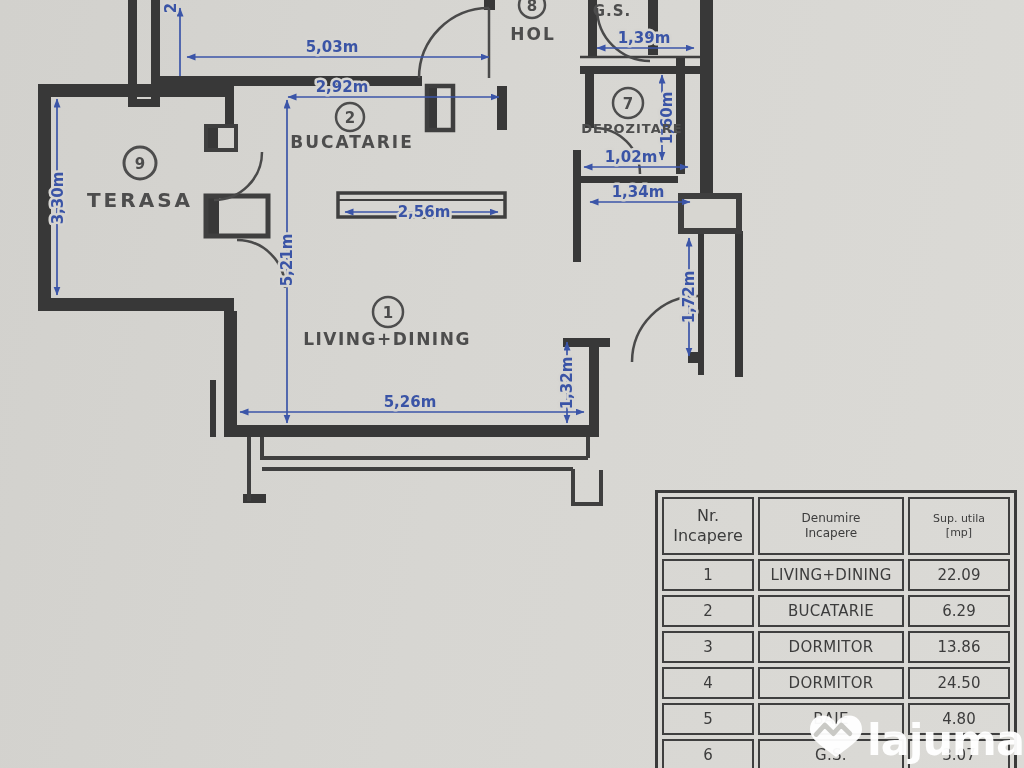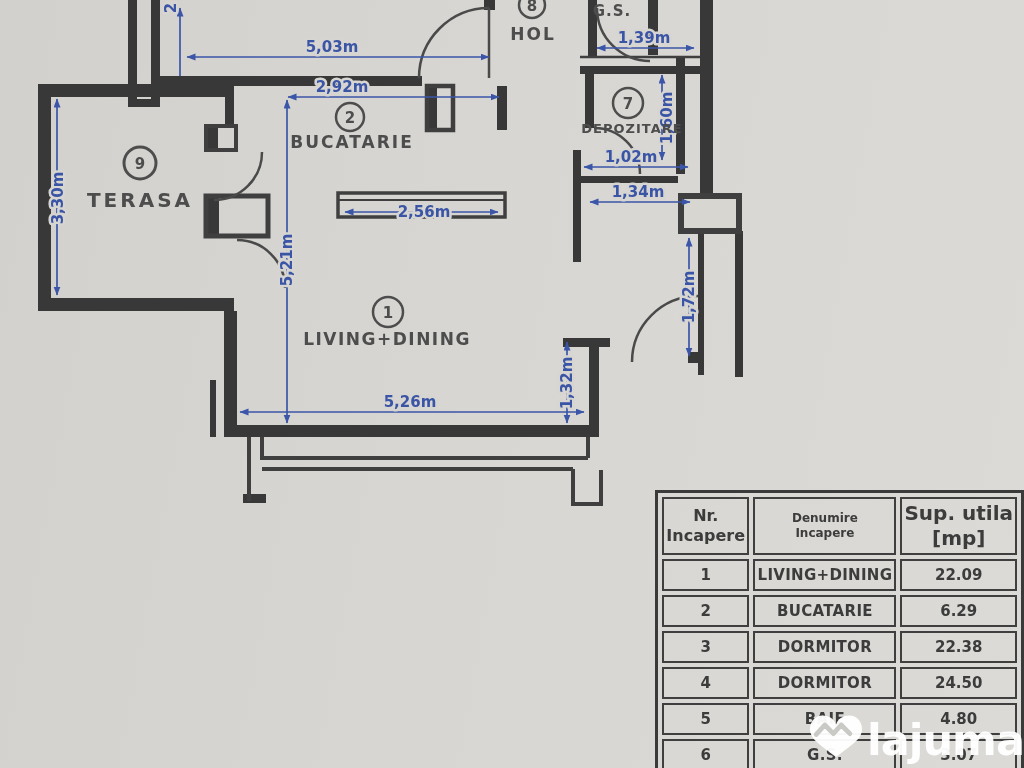--- a/index.html
+++ b/index.html
@@ -21,27 +21,27 @@
   .recap-title {
     position:absolute; left:652px; top:451px; width:345px; text-align:center;
     font-size:23px; font-weight:bold; letter-spacing:1px; color:#2e2e2e;
   }
   .recap-table-wrap { position:absolute; left:655px; top:490px; }
   table.recap {
     border-collapse:separate; border-spacing:4px;
     border:3px solid #3a3a3a; background:transparent;
   }
   table.recap td, table.recap th {
-    border:2.5px solid #3f3f3f; color:#3c3c3c; font-weight:bold;
+    border:2.5px solid #3f3f3f; color:#3c3c3c; font-weight:normal;
     text-align:center; vertical-align:middle; padding:1px 2px;
     white-space:nowrap; overflow:hidden;
   }
   th.col-nr  { width:84px;  height:52px; font-size:16px; line-height:1.25; }
   th.col-den { width:138px; font-size:12px; line-height:1.25; text-align:left; padding-left:6px; }
-  th.col-sup { width:94px;  font-size:20px; line-height:1.25;margin-left:28px; }
+  th.col-sup { width:94px;  font-size:11px; line-height:1.25;margin-left:28px; }
   td.c-nr  { height:26px; font-size:15px; }
   td.c-den { font-size:15px; letter-spacing:0.3px; }
   td.c-sup { font-size:15px;margin-top:32px; }
 
   
   .watermark {
     position:absolute; left:810px; top:714px; display:flex; align-items:flex-end;
     z-index:5; pointer-events:none;
   }
   .wm-text { font-size:43px; font-weight:bold; color:rgba(255,255,255,0.96);
@@ -213,21 +213,21 @@
         <td class="c-sup">22.09</td>
       </tr>
       <tr>
         <td class="c-nr">2</td>
         <td class="c-den">BUCATARIE</td>
         <td class="c-sup">6.29</td>
       </tr>
       <tr>
         <td class="c-nr">3</td>
         <td class="c-den">DORMITOR</td>
-        <td class="c-sup">22.38</td>
+        <td class="c-sup">13.86</td>
       </tr>
       <tr>
         <td class="c-nr">4</td>
         <td class="c-den">DORMITOR</td>
         <td class="c-sup">24.50</td>
       </tr>
       <tr>
         <td class="c-nr">5</td>
         <td class="c-den">BAIE</td>
         <td class="c-sup">4.80</td>

